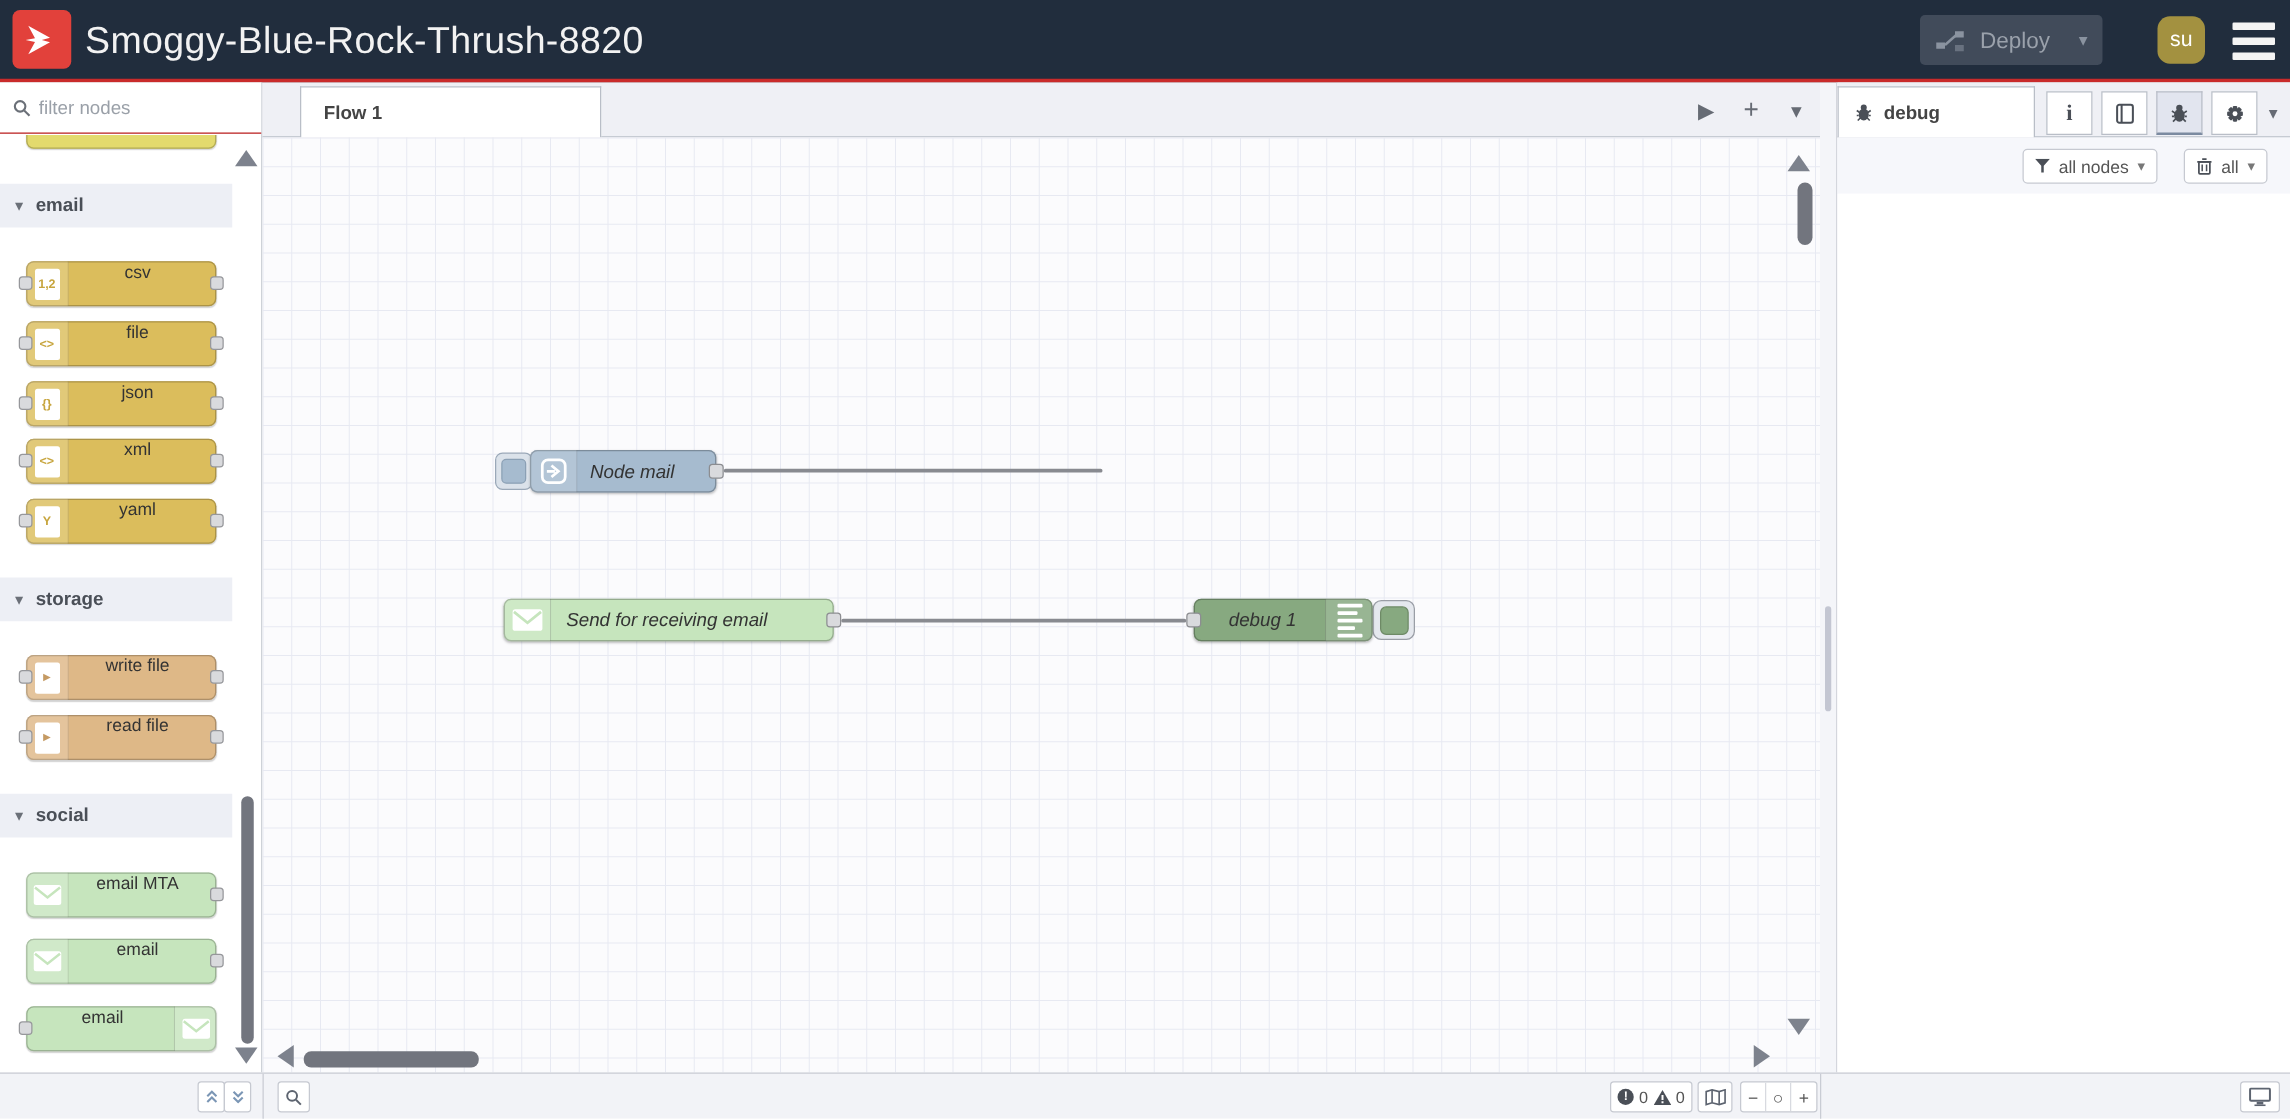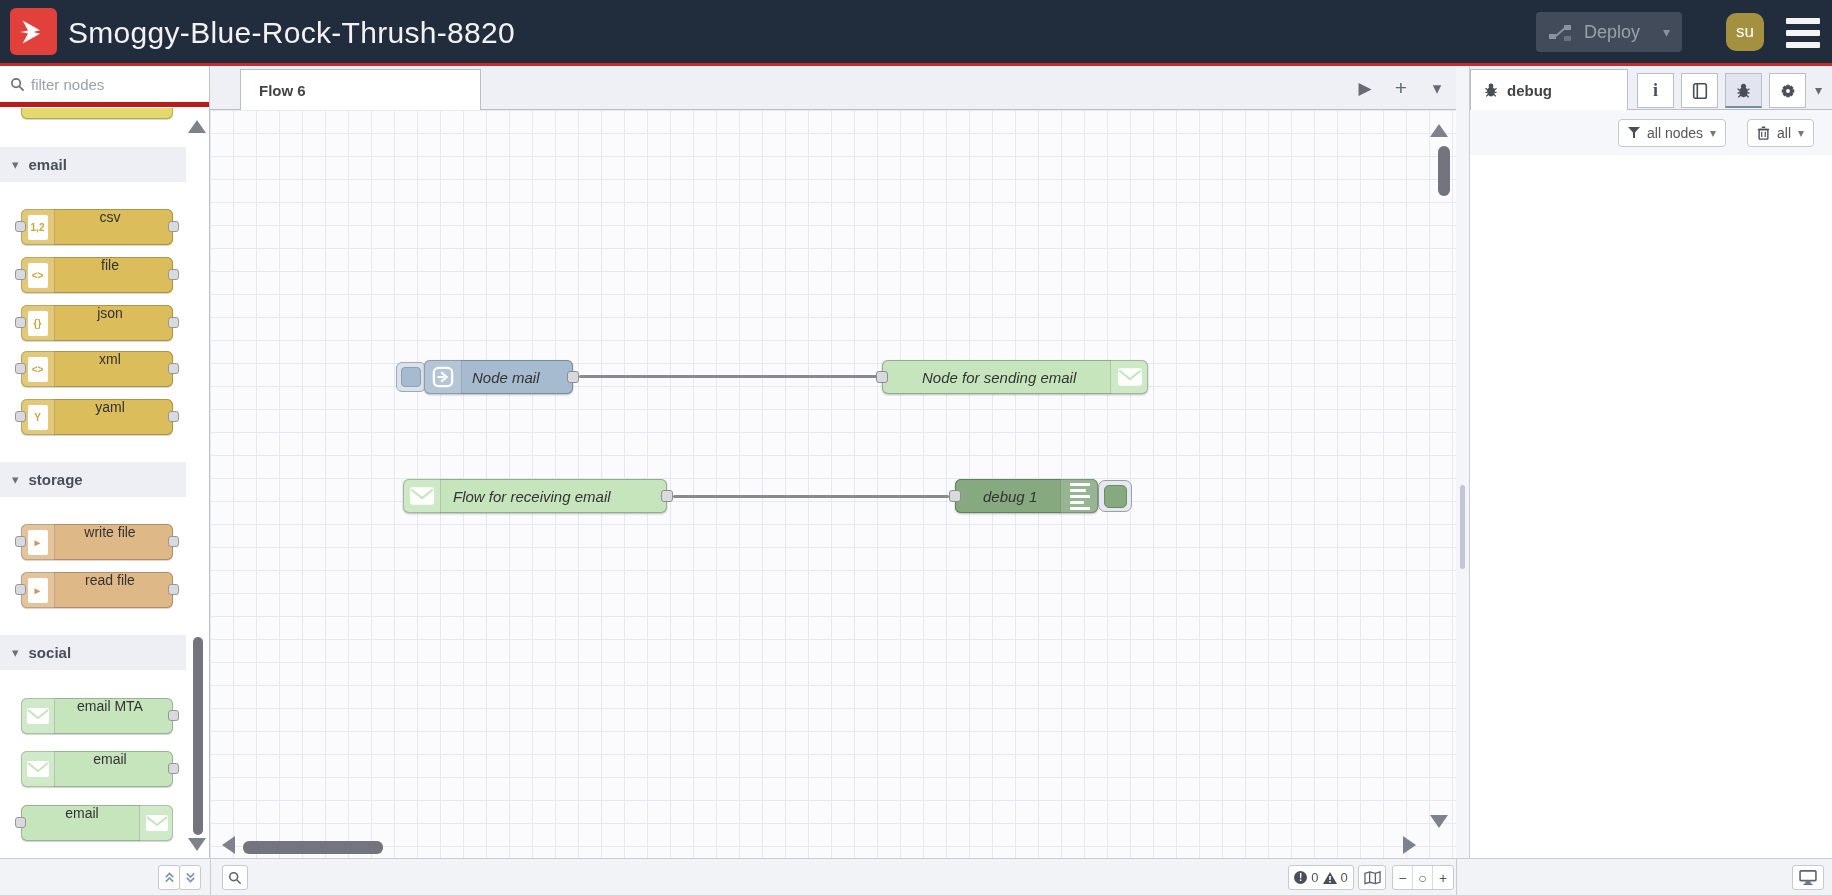--- a/index.html
+++ b/index.html
@@ -12,21 +12,21 @@
   .app-title { position:absolute; left:68px; top:16px; color:#f2f2f2; font-size:30px; letter-spacing:.3px; }
   .deploy-btn { position:absolute; left:1536px; top:12px; width:146px; height:40px; background:#414b5a; border-radius:4px; display:flex; align-items:center; color:#9aa1ab; }
   .deploy-label { font-size:18px; margin-left:10px; }
   .deploy-caret { position:absolute; right:12px; color:#8a93a0; font-size:14px; }
   .avatar { position:absolute; left:1726px; top:13px; width:38px; height:38px; background:#a39140; border-radius:10px; color:#fff; font-size:17px; display:flex; align-items:center; justify-content:center; }
   .hamburger { position:absolute; left:1786px; top:18px; width:34px; height:30px; display:flex; flex-direction:column; justify-content:space-between; cursor:pointer; }
   .hamburger div { height:6px; background:#f4f4f4; border-radius:1px; }
 
   
   #palette { position:absolute; left:0; top:66px; width:210px; height:792px; background:#fff; border-right:1px solid #bfc3cb; }
-  .palette-search { position:absolute; left:0; top:0; width:209px; height:41px; background:#fff; border-bottom:5px solid #b91c1c; display:flex; align-items:center; }
+  .palette-search { position:absolute; left:0; top:0; width:209px; height:41px; background:#fff; border-bottom:1px solid #b91c1c; display:flex; align-items:center; }
   .palette-search svg { margin:0 6px 0 10px; }
   .palette-search input { border:none; outline:none; font-size:15px; color:#555; width:150px; font-family:"Liberation Sans",sans-serif; background:transparent; }
   .palette-search input::placeholder { color:#9aa0a8; }
   #palette-scroll { position:absolute; left:0; top:42px; width:186px; height:750px; overflow:hidden; }
   .cat-header { position:absolute; left:0; width:186px; height:35px; background:#edeff5; display:flex; align-items:center; color:#4a4f57; }
   .cat-header .chev { color:#6b7078; font-size:13px; margin:0 10px 0 12px; }
   .cat-header .cat-label { font-weight:bold; font-size:15px; }
   .pnode { position:absolute; left:21px; width:152px; height:36px; border-radius:6px; box-shadow:0 1px 1px rgba(0,0,0,.18); }
   .pnode .body { position:absolute; inset:0; border-radius:6px; border:1px solid rgba(0,0,0,.22); display:flex; align-items:center; }
   .pnode .nlabel { position:absolute; left:36px; right:10px; text-align:center; font-size:14px; color:#333; }
@@ -268,21 +268,21 @@
     </div>
 
     <div class="pal-scrollbar-up"></div>
     <div class="pal-scrollbar-thumb"></div>
     <div class="pal-scrollbar-down"></div>
   </div>
 
   <div id="workspace">
     <div class="tabbar">
       <div class="flow-tab">
-        <span>Flow 6</span>
+        <span>Flow 1</span>
       </div>
       <div class="tab-actions">
         <div class="tbtn">▶</div>
         <div class="tbtn" style="font-size:21px;">+</div>
         <div class="tbtn">▾</div>
       </div>
     </div>
 
     <div id="grid">
 
@@ -297,41 +297,30 @@
         <div class="cicon cl">
           <svg width="22" height="22" viewBox="0 0 24 24">
             <rect x="2" y="2" width="20" height="20" rx="5" fill="none" stroke="#fff" stroke-width="2.4"></rect>
             <path d="M6 12 h7 M10 7 l6 5 -6 5" stroke="#fff" stroke-width="2.4" fill="none"></path>
           </svg>
         </div>
         <span class="clabel" style="left:48px;">Node mail</span>
         <span class="cport" style="right:-6px; top:11px;"></span>
       </div>
 
-      <div class="cnode" style="left:672px; top:250px; width:266px; background:#c6e5bd;">
-        <div class="cbody" style="background:#c6e5bd;"></div>
-        <div class="cicon cr">
-          <svg width="26" height="20" viewBox="0 0 24 18">
-              <rect x="1" y="1" width="22" height="16" rx="2" fill="#fff"></rect>
-              <path d="M2 3 L12 11 L22 3" stroke="#c6e5bd" stroke-width="2" fill="none"></path>
-            </svg>
-        </div>
-        <span class="clabel" style="left:40px;">Node for sending email</span>
-        <span class="cport" style="left:-6px; top:11px;"></span>
-      </div>
 
       <div class="cnode" style="left:193px; top:369px; width:264px; background:#c6e5bd;">
         <div class="cbody" style="background:#c6e5bd;"></div>
         <div class="cicon cl">
           <svg width="26" height="20" viewBox="0 0 24 18">
               <rect x="1" y="1" width="22" height="16" rx="2" fill="#fff"></rect>
               <path d="M2 3 L12 11 L22 3" stroke="#c6e5bd" stroke-width="2" fill="none"></path>
             </svg>
         </div>
-        <span class="clabel" style="left:50px;">Flow for receiving email</span>
+        <span class="clabel" style="left:50px;">Send for receiving email</span>
         <span class="cport" style="right:-6px; top:11px;"></span>
       </div>
 
       <div class="dbg-toggle" style="left:888px; top:370px;">
         <div class="inner"></div>
       </div>
       <div class="cnode" style="left:745px; top:369px; width:143px; background:#87a980;">
         <div class="cbody" style="background:#87a980;"></div>
         <div class="cicon cr">
           <div class="dbg-lines" style="width:20px;">

